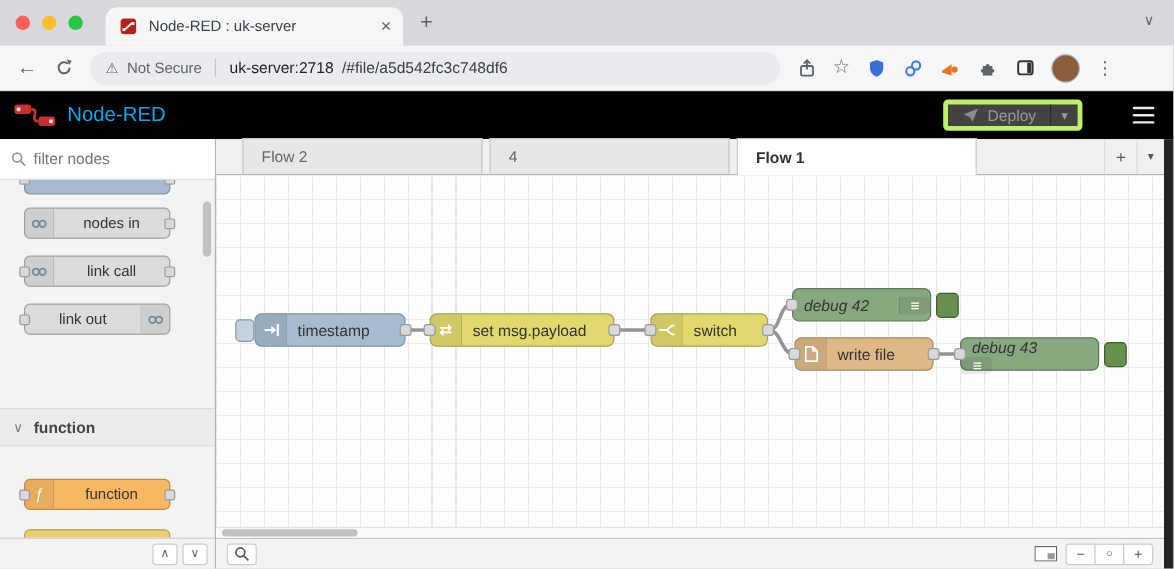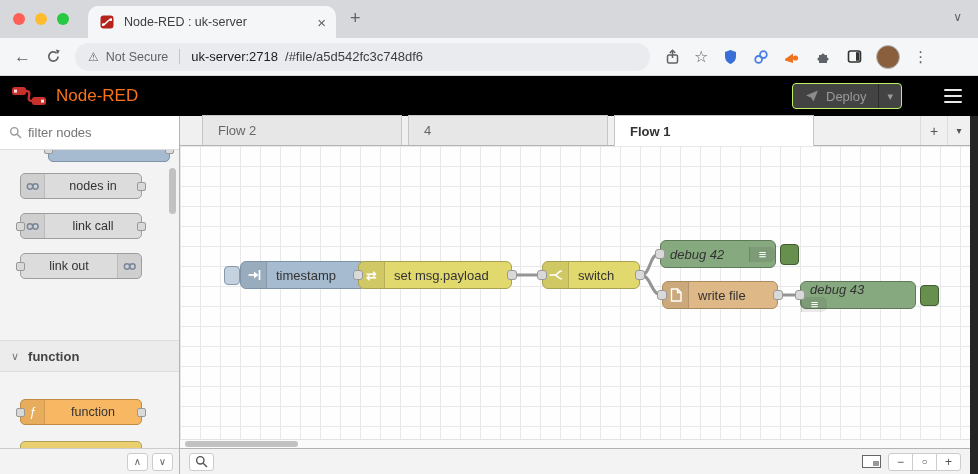--- a/index.html
+++ b/index.html
@@ -25,22 +25,22 @@
   .sec-label { color:#5f6368; font-size:12.5px; white-space:nowrap; }
   .om-div { width:1px; height:15px; background:#c2c5c9; margin:0 4px; }
   .url-host { color:#202124; font-size:13px; white-space:nowrap; }
   .url-path { color:#3c4043; font-size:13px; white-space:nowrap; }
   .tb-icon { display:flex; align-items:center; justify-content:center; width:18px; height:18px; }
   .avatar { width:24px; height:24px; border-radius:50%; background:radial-gradient(circle at 35% 30%, #d8b08a, #8a5f3e 55%, #4c3category322 95%); background-color:#8a5f3e; border:1px solid #b9bcc0; }
   .kebab { color:#5f6368; font-size:15px; }
 
   
   .nr-header { height:40px; background:#000; display:flex; align-items:center; padding-left:10px; }
-  .brand { color:#f97316; font-size:17px; margin-left:8px; }
-  .deploy-btn { margin-left:auto; margin-right:26px; height:26px; background:#434343; border:1px solid #bef264; border-radius:4px; display:flex; align-items:stretch; color:#9a9a9a; }
+  .brand { color:#0ea5e9; font-size:17px; margin-left:8px; }
+  .deploy-btn { margin-left:auto; margin-right:26px; height:26px; background:#434343; border:4px solid #bef264; border-radius:4px; display:flex; align-items:stretch; color:#9a9a9a; }
   .deploy-main { display:flex; align-items:center; gap:7px; padding:0 12px; font-size:13px; }
   .deploy-caret { display:flex; align-items:center; padding:0 8px; border-left:1px solid #2c2c2c; font-size:11px; color:#9a9a9a; }
   .hamburger { width:50px; height:40px; display:flex; flex-direction:column; align-items:center; justify-content:center; gap:3.5px; }
   .hamburger i { display:block; width:18px; height:2.5px; background:#e8e8e8; border-radius:1px; }
 
   
   .workspace { display:flex; height:358px; }
 
   
   .palette { width:180px; background:#f3f3f3; border-right:1px solid #b3b3b3; display:flex; flex-direction:column; }
@@ -76,21 +76,21 @@
   .wires { position:absolute; left:0; top:0; width:100%; height:100%; }
   .fnode { position:absolute; height:28px; border:1px solid; border-radius:6px; display:flex; align-items:stretch; font-size:13px; color:#333; }
   .nicon { width:26px; display:flex; align-items:center; justify-content:center; background:rgba(0,0,0,0.08); border-right:1px solid rgba(0,0,0,0.12); border-radius:5px 0 0 5px; color:#fff; font-weight:bold; }
   .nicon.right { border-right:none; border-left:1px solid rgba(0,0,0,0.12); border-radius:0 5px 5px 0; }
   .nlabel { display:flex; align-items:center; padding:0 9px; white-space:nowrap; }
   .fnode.debug .nlabel { font-style:italic; flex:1; }
   .nport { position:absolute; width:10px; height:10px; background:#d9d9d9; border:1px solid #999; border-radius:3px; top:50%; margin-top:-5px; }
   .nport.in{left:-6px}.nport.out{right:-6px}
   .inject-btn { position:absolute; left:-17px; top:4px; width:16px; height:19px; background:#c4d1de; border:1px solid #8699ab; border-radius:4px; }
   .debug-toggle { position:absolute; right:-24px; top:3px; width:19px; height:21px; background:#67904f; border:1px solid #3f5d31; border-radius:4px; }
-  .n-inject { background:#a6bbcf; border-color:#7e93a7;margin-left:28px; }
+  .n-inject { background:#a6bbcf; border-color:#7e93a7; }
   .n-change, .n-switch { background:#e2d96e; border-color:#a9a152; }
   .n-debug { background:#87a980; border-color:#5f7a58; }
   .n-file { background:#deb887; border-color:#ab8a5c; }
   .n-function { background:#f7b763; border-color:#c08a43; }
   .n-link { background:#dcdcdc; border-color:#9e9e9e; }
   .n-comment { background:#ffffff; border-color:#aaa; }
   .n-partial-bottom { background:#e9cf6f; border-color:#b0a055; }
   .hscroll { position:absolute; left:0; right:0; bottom:0; height:9px; background:#fafafa; border-top:1px solid #e3e3e3; }
   .hthumb { position:absolute; left:5px; top:1px; width:113px; height:6px; background:#c1c1c1; border-radius:3px; }
 

